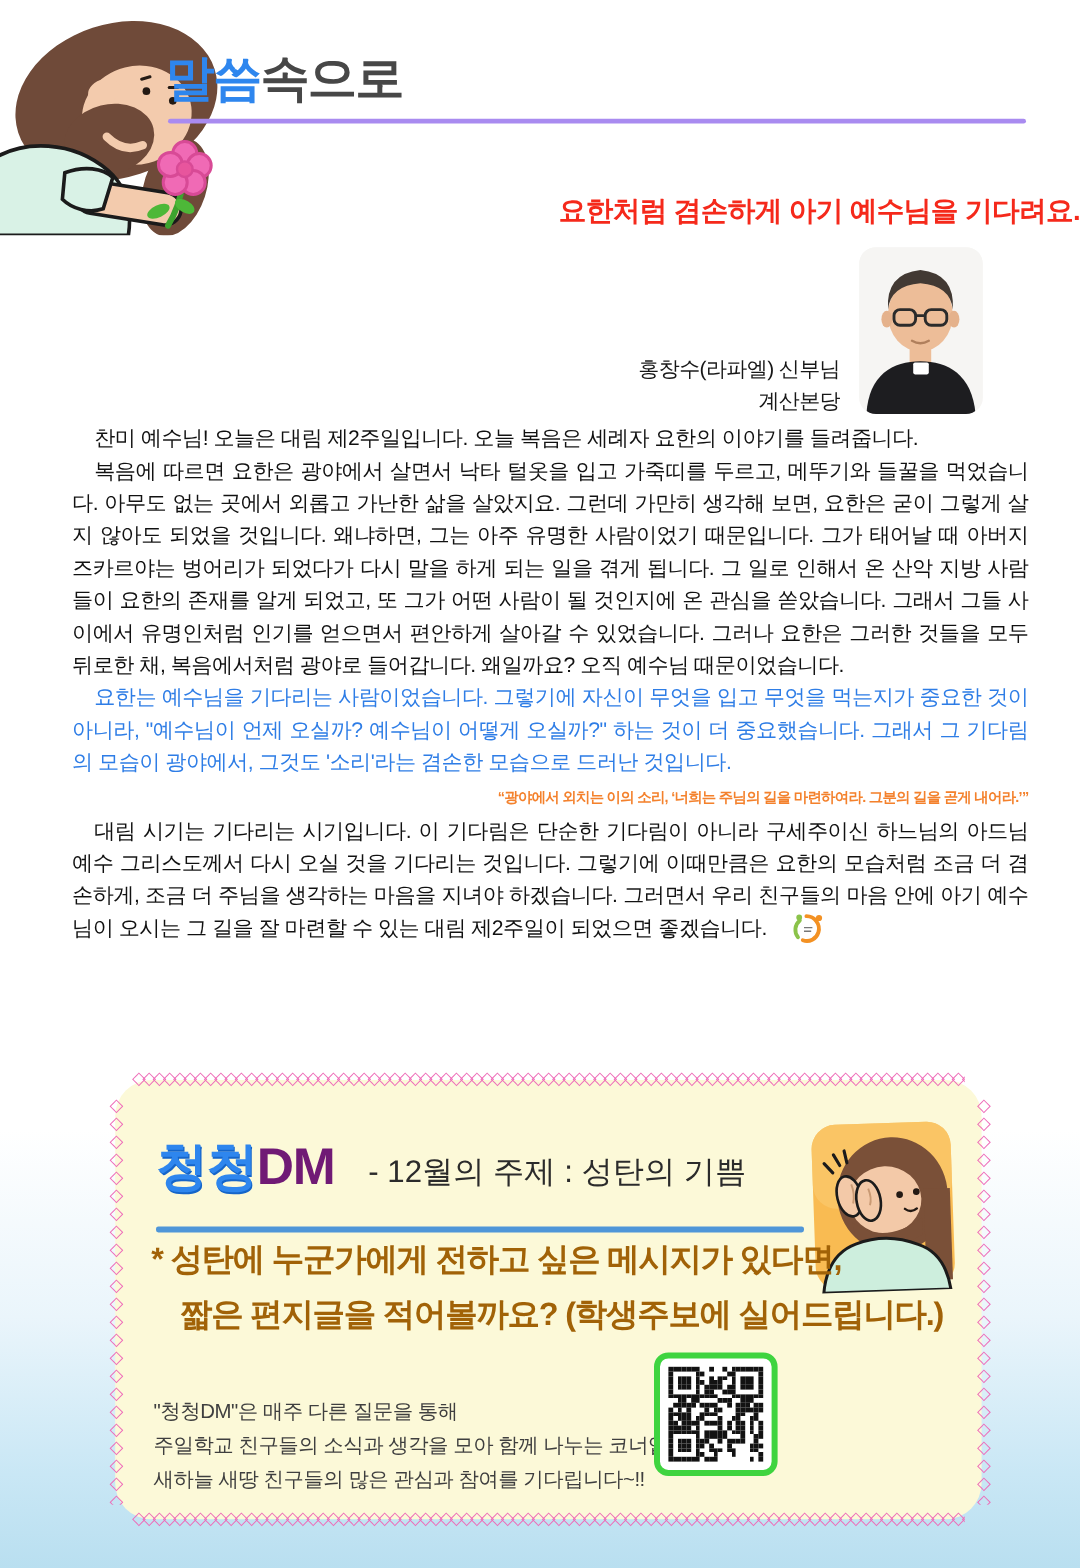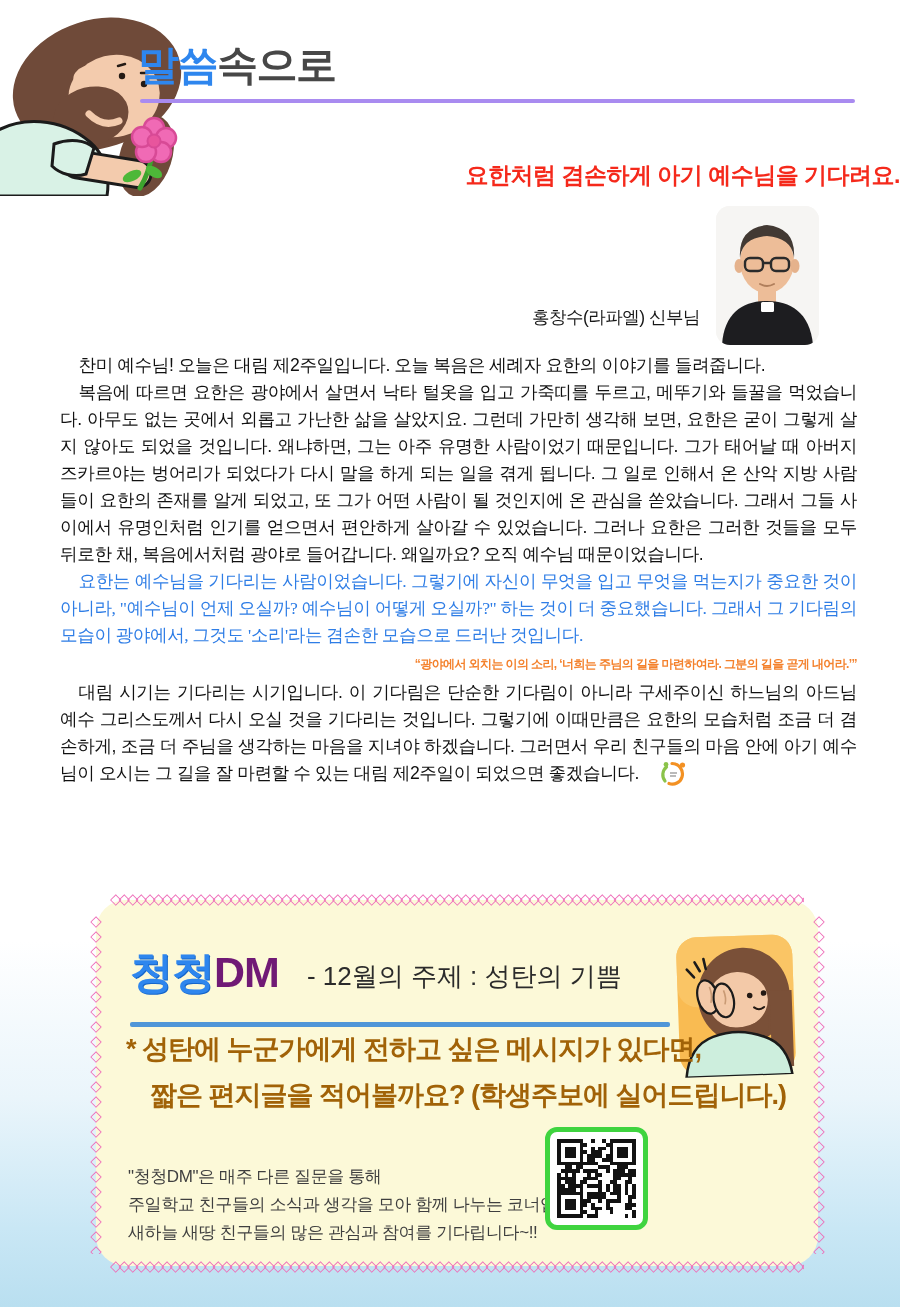--- a/index.html
+++ b/index.html
@@ -13,27 +13,27 @@
   .hdr-illus { position:absolute; left:-6px; top:16px; width:220px; height:180px; }
   .hdr-title { position:absolute; left:138px; top:38px; font-size:41px; font-weight:bold; letter-spacing:-1.5px; }
   .hdr-title .accent { color:#2e86ee; }
   .hdr-title .rest   { color:#474747; }
   .hdr-rule { position:absolute; left:140px; top:99px; width:715px; height:4px; background:#a98bf0; border-radius:2px; }
   .headline { position:absolute; left:0; top:160px; width:900px; text-align:right;
               color:#f5291b; font-size:23px; font-weight:bold; letter-spacing:-0.5px; }
   
   .photo { position:absolute; left:716px; top:206px; width:103px; height:139px;
            border-radius:14px; overflow:hidden; background:#f6f5f3; }
-  .author { position:absolute; left:400px; top:304px; width:300px; text-align:right;
+  .author { position:absolute; left:400px; top:294px; width:300px; text-align:right;
             font-size:17.5px; line-height:27px; color:#171717; letter-spacing:-0.5px; }
   
   .body-text { position:absolute; left:60px; top:352px; width:797px;
                font-size:17.6px; line-height:27px; color:#111; text-align:justify; letter-spacing:-0.4px; }
   .body-text p { margin:0; text-indent:1.05em; }
-  .p-blue  { color:#2e7de6;font-family:Liberation Serif, serif; }
+  .p-blue  { color:#2e7de6; }
   .p-quote { color:#f4812c; font-weight:bold; font-size:12px; line-height:30px;
              text-indent:0.5em !important; text-align:right; letter-spacing:-0.6px; }
   .logo-mini { display:inline-block; width:27px; height:27px; vertical-align:-8px; margin-left:2px; }
   
   .dm-box { position:absolute; left:96px; top:900px; width:722px; height:366px;
             background:#fcf9d8; border-radius:30px; }
   .lace { position:absolute; color:#ee6cb8; font-size:15px; line-height:14px;
           white-space:nowrap; overflow:hidden; pointer-events:none; }
   .lace-h { left:14px; right:14px; height:15px; letter-spacing:-3px; text-align:center; }
   .lace-top { top:-8px; } .lace-bot { bottom:-8px; }
@@ -111,20 +111,21 @@
       </g>
       <path d="M44,78 q7,4 14,0" stroke="#b07f5c" stroke-width="2" fill="none" stroke-linecap="round"></path>
       <rect x="42" y="82" width="18" height="14" fill="#edbd98"></rect>
       <path d="M6,139 C8,106 28,95 51,95 C74,95 94,106 97,139 Z" fill="#1d1d20"></path>
       <rect x="45" y="96" width="13" height="10" rx="1.5" fill="#ffffff"></rect>
     </svg>
   </div>
 
   <div class="author">
     <div>홍창수(라파엘) 신부님</div>
+    <div>계산본당</div>
   </div>
 
   <div class="body-text">
     <p>찬미 예수님! 오늘은 대림 제2주일입니다. 오늘 복음은 세례자 요한의 이야기를 들려줍니다.</p>
     <p>복음에 따르면 요한은 광야에서 살면서 낙타 털옷을 입고 가죽띠를 두르고, 메뚜기와 들꿀을 먹었습니다. 아무도 없는 곳에서 외롭고 가난한 삶을 살았지요. 그런데 가만히 생각해 보면, 요한은 굳이 그렇게 살지 않아도 되었을 것입니다. 왜냐하면, 그는 아주 유명한 사람이었기 때문입니다. 그가 태어날 때 아버지 즈카르야는 벙어리가 되었다가 다시 말을 하게 되는 일을 겪게 됩니다. 그 일로 인해서 온 산악 지방 사람들이 요한의 존재를 알게 되었고, 또 그가 어떤 사람이 될 것인지에 온 관심을 쏟았습니다. 그래서 그들 사이에서 유명인처럼 인기를 얻으면서 편안하게 살아갈 수 있었습니다. 그러나 요한은 그러한 것들을 모두 뒤로한 채, 복음에서처럼 광야로 들어갑니다. 왜일까요? 오직 예수님 때문이었습니다.</p>
     <p class="p-blue">요한는 예수님을 기다리는 사람이었습니다. 그렇기에 자신이 무엇을 입고 무엇을 먹는지가 중요한 것이 아니라, "예수님이 언제 오실까? 예수님이 어떻게 오실까?" 하는 것이 더 중요했습니다. 그래서 그 기다림의 모습이 광야에서, 그것도 '소리'라는 겸손한 모습으로 드러난 것입니다.</p>
     <p class="p-quote">“광야에서 외치는 이의 소리, ‘너희는 주님의 길을 마련하여라. 그분의 길을 곧게 내어라.’”</p>
     <p><span>대림 시기는 기다리는 시기입니다. 이 기다림은 단순한 기다림이 아니라 구세주이신 하느님의 아드님 예수 그리스도께서 다시 오실 것을 기다리는 것입니다. 그렇기에 이때만큼은 요한의 모습처럼 조금 더 겸손하게, 조금 더 주님을 생각하는 마음을 지녀야 하겠습니다. 그러면서 우리 친구들의 마음 안에 아기 예수님이 오시는 그 길을 잘 마련할 수 있는 대림 제2주일이 되었으면 좋겠습니다.</span><span class="logo-mini"><svg width="27" height="27" viewBox="0 0 27 27">
         <path d="M5,21 A10,10 0 0 1 6.5,7" fill="none" stroke="#8bc34a" stroke-width="3.2" stroke-linecap="round"></path>
         <path d="M12,3.5 A10.5,10.5 0 0 1 22,17 A10,10 0 0 1 9,23.5" fill="none" stroke="#f39123" stroke-width="3.2" stroke-linecap="round"></path>

